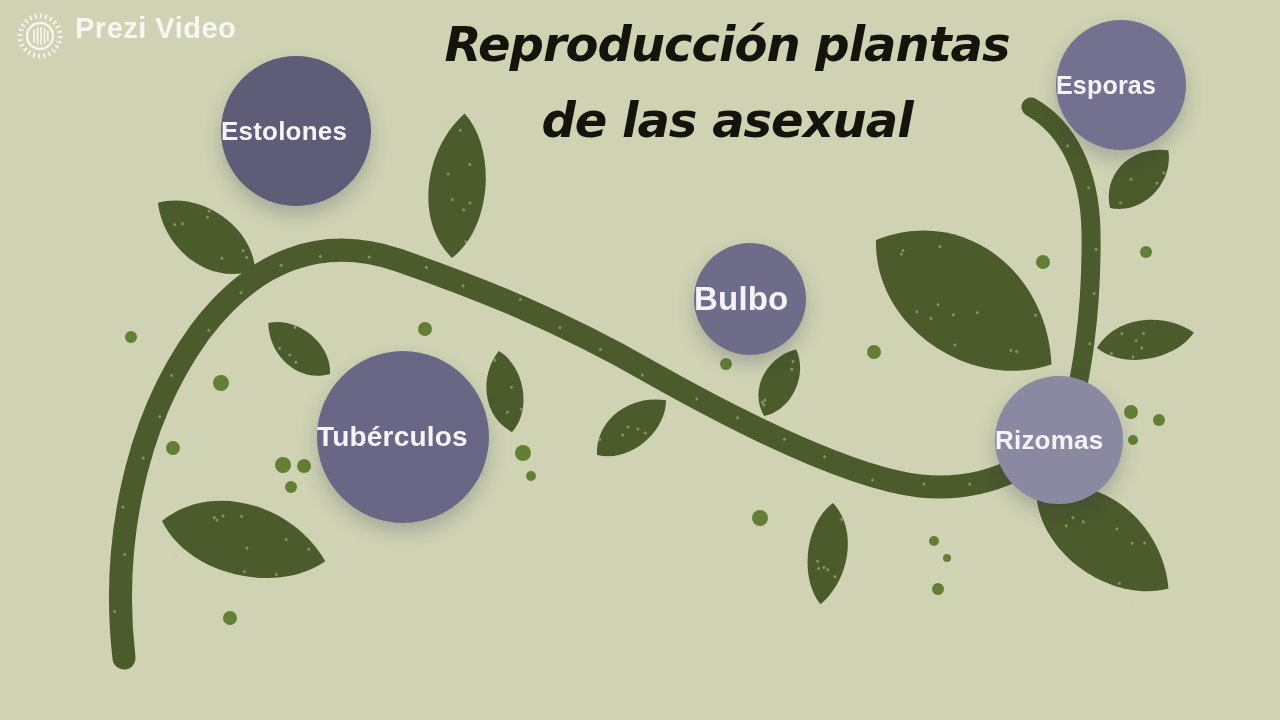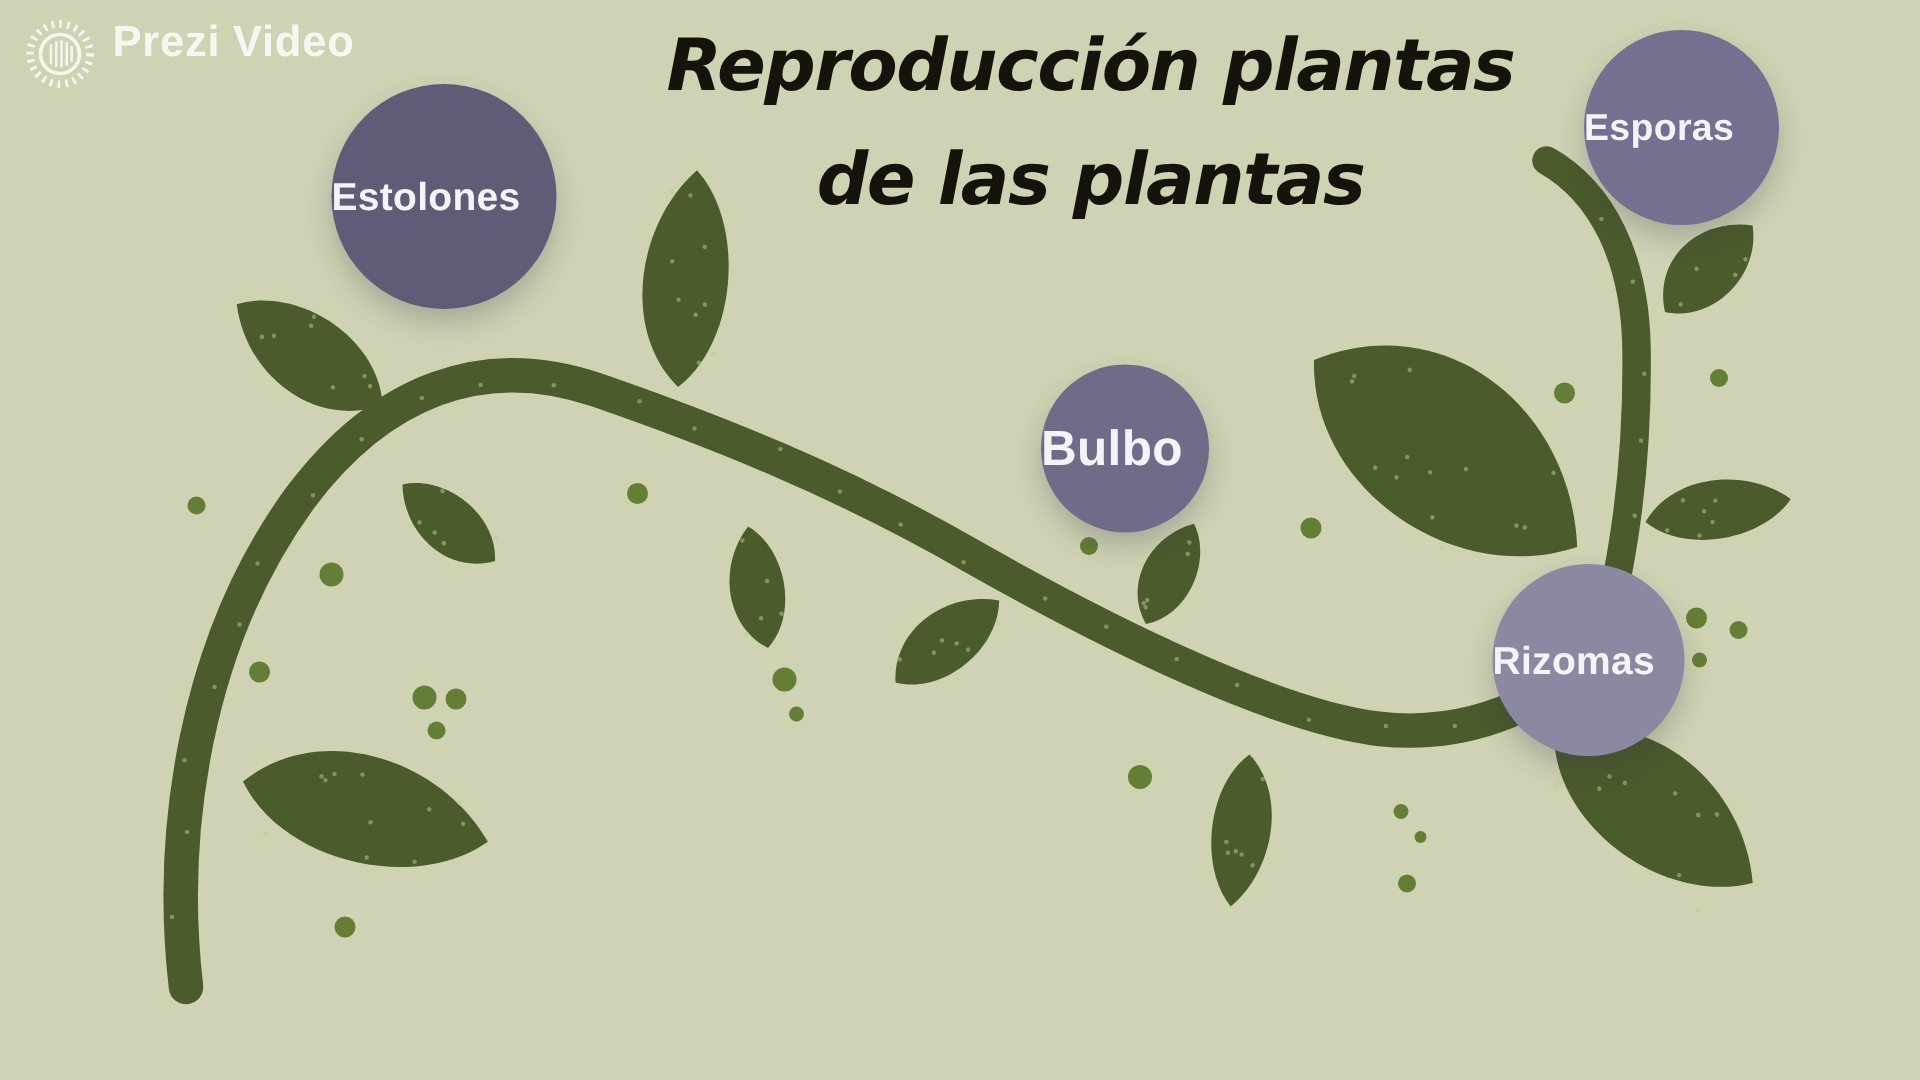--- a/index.html
+++ b/index.html
@@ -207,28 +207,31 @@
   <div id="topics">
       <div class="topic" style="left: 221px; top: 56px; width: 150px; height: 150px; background: rgb(95, 92, 120);">
         <span style="font-size: 26px;">Estolones</span>
       </div>
       <div class="topic" style="left: 1056px; top: 20px; width: 130px; height: 130px; background: rgb(116, 113, 144);">
         <span style="font-size: 25px;">Esporas</span>
       </div>
       <div class="topic" style="left: 694px; top: 243px; width: 112px; height: 112px; background: rgb(111, 108, 138);">
         <span style="font-size: 33px;">Bulbo</span>
       </div>
+      <div class="topic" style="left: 317px; top: 351px; width: 172px; height: 172px; background: rgb(106, 103, 134);">
+        <span style="font-size: 28px;">Tubérculos</span>
+      </div>
       <div class="topic" style="left: 995px; top: 376px; width: 128px; height: 128px; background: rgb(139, 136, 162);">
         <span style="font-size: 26px;">Rizomas</span>
       </div>
     </div>
 
   <div class="title">
     <div>Reproducción plantas</div>
-    <div>de las plantas</div>
+    <div>de las asexual</div>
   </div>
 
   <div class="logo">
     <svg width="48" height="48" viewBox="0 0 48 48">
       <g stroke="rgba(255,255,255,0.8)" fill="none">
         <circle cx="24" cy="24" r="20" stroke-width="5" stroke-dasharray="1.8 3.4"></circle>
         <circle cx="24" cy="24" r="13" stroke-width="2.4"></circle>
         <path d="M18 17.5 V30.5 M21.5 15.5 V32.5 M25 15 V33 M28.5 16 V32 M31.8 18.8 V29.2" stroke-width="1.7"></path>
       </g>
     </svg>

